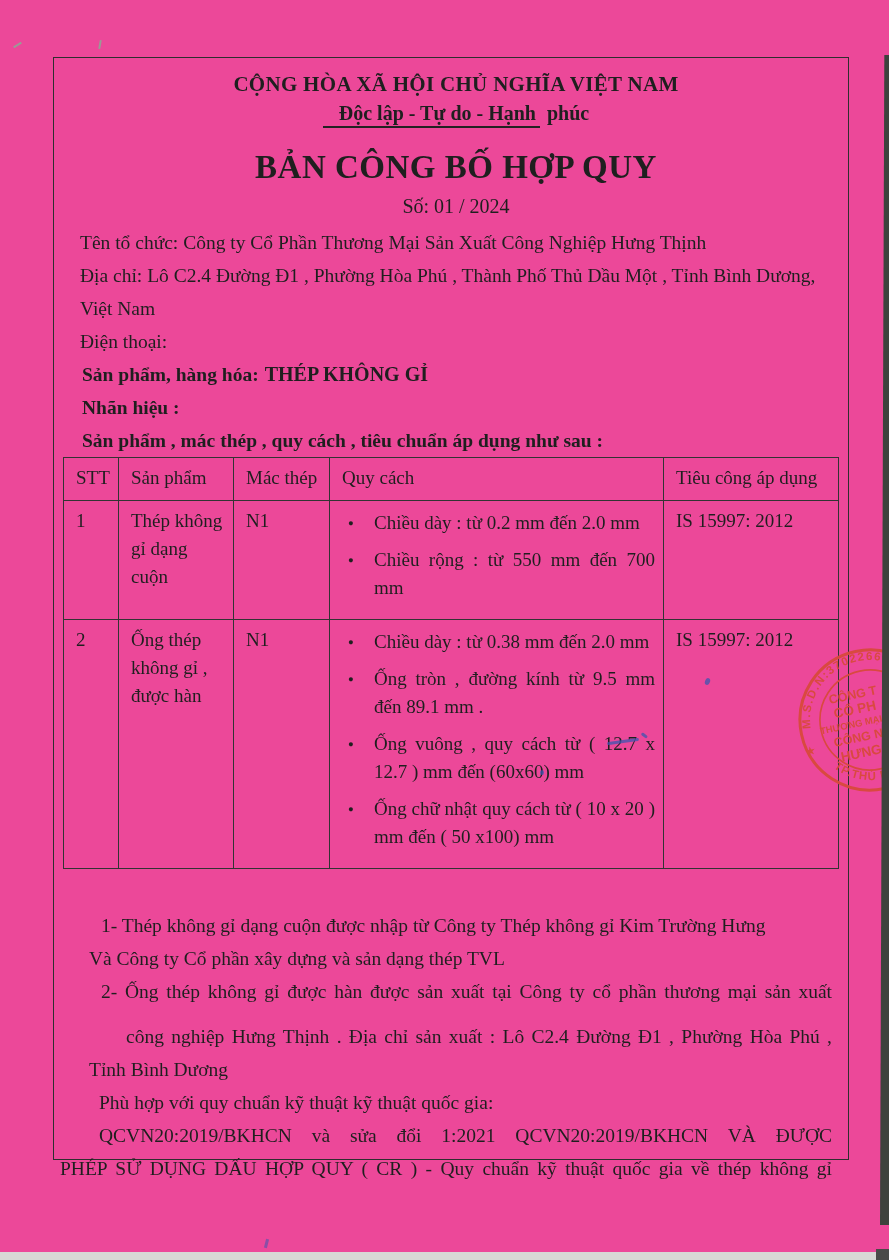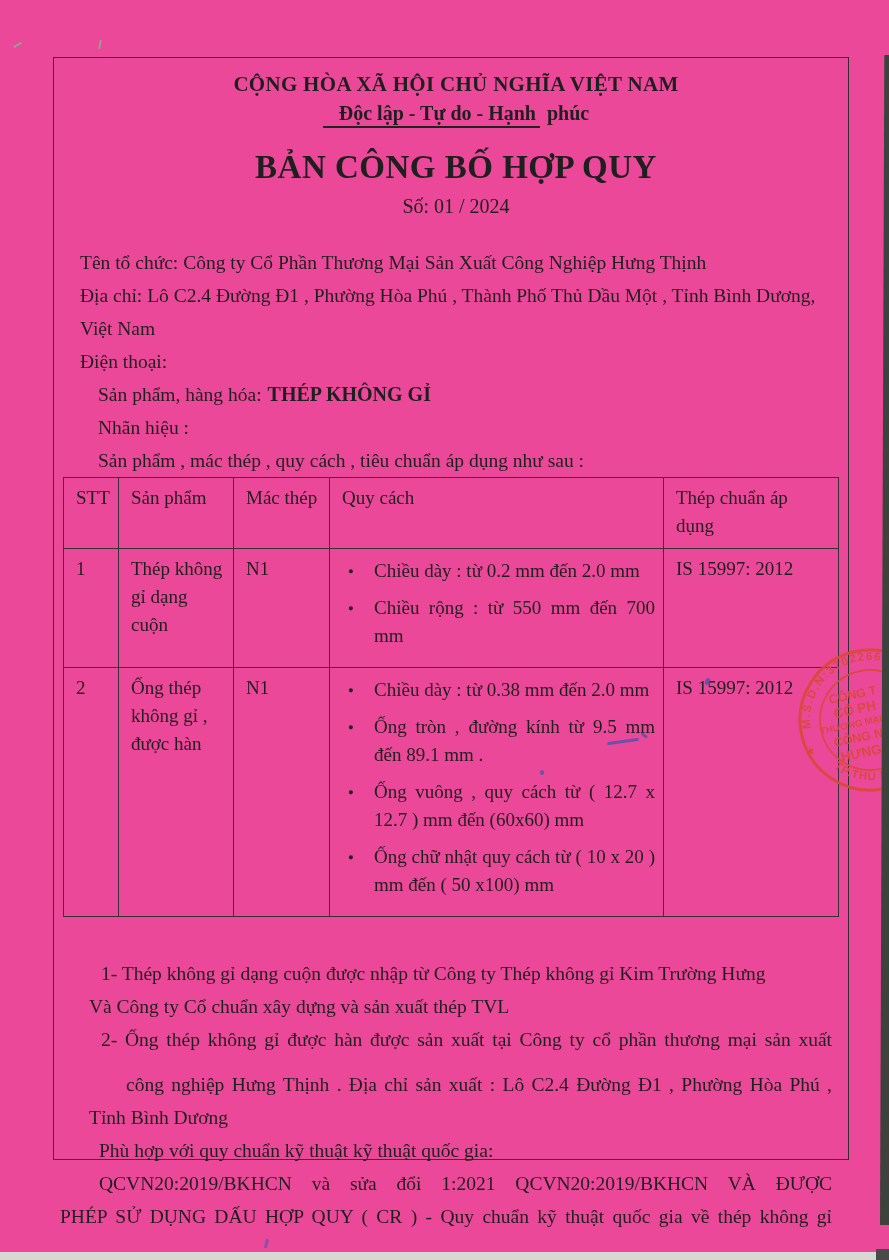--- a/index.html
+++ b/index.html
@@ -17,22 +17,22 @@
     padding:12px 16px 0 26px;
   }
   .center{text-align:center;}
   .nat-line1{font-size:21px;font-weight:bold;letter-spacing:.3px;margin-top:2px;}
   .nat-line2{font-size:20px;font-weight:bold;margin-top:5px;}
   .nat-line2 .u{border-bottom:2px solid #222;padding:0 4px 2px 16px;}
   .nat-line2 .tail{margin-left:7px;}
   .doc-title{font-size:33px;font-weight:bold;letter-spacing:.5px;margin:24px 0 0 0;}
   .doc-no{font-size:20px;margin-top:9px;}
   p{margin:0;font-size:19.5px;line-height:33px;}
-  .p-org{margin-top:28px;}
-  .p-indent{margin-left:18px;}
+  .p-org{margin-top:8px;}
+  .p-indent{margin-left:2px;font-weight:bold;}
   .p-product b{margin-left:6px;font-size:20px;}
   
   table.spec{
     border-collapse:collapse;table-layout:fixed;
     width:775px;margin:0 0 0 -17px;
     font-size:19px;line-height:28px;
   }
   table.spec td,table.spec th{
     border:1.6px solid #333;vertical-align:top;
     padding:6px 8px 8px 12px;font-weight:normal;text-align:left;
@@ -107,21 +107,21 @@
           <col style="width:96px">
           <col style="width:334px">
           <col style="width:175px">
       </colgroup>
       <tbody>
           <tr>
         <th class="h-stt">STT</th>
         <th>Sản phẩm</th>
         <th>Mác thép</th>
         <th>Quy cách</th>
-        <th>Thép chuẩn áp dụng</th>
+        <th>Tiêu công áp dụng</th>
       </tr>
       <tr>
         <td class="c-stt">1</td>
         <td class="c-sp">Thép không gỉ dạng cuộn</td>
         <td class="c-mt">N1</td>
         <td class="c-qc">
           <div class="bullet">Chiều dày : từ 0.2 mm đến 2.0 mm</div>
           <div class="bullet">Chiều rộng : từ 550 mm đến 700 mm</div>
         </td>
         <td>IS 15997: 2012</td>
@@ -136,21 +136,21 @@
           <div class="bullet">Ống vuông , quy cách từ ( 12.7 x 12.7 ) mm đến (60x60) mm</div>
           <div class="bullet">Ống chữ nhật quy cách từ ( 10 x 20 ) mm đến ( 50 x100) mm</div>
         </td>
         <td>IS 15997: 2012</td>
       </tr>
     </tbody>
       </table>
 
     <div class="notes">
       <p class="nl ml-list">1- Thép không gỉ dạng cuộn được nhập từ Công ty Thép không gỉ Kim Trường Hưng</p>
-      <p class="nl ml-sm">Và Công ty Cổ chuẩn xây dựng và sản xuất thép TVL</p>
+      <p class="nl ml-sm">Và Công ty Cổ phần xây dựng và sản dạng thép TVL</p>
       <p class="nl ml-list jfull">2- Ống thép không gỉ được hàn được sản xuất tại Công ty cổ phần thương mại sản xuất</p>
       <p class="nl ml-cont jfull">công nghiệp Hưng Thịnh . Địa chỉ sản xuất : Lô C2.4 Đường Đ1 , Phường Hòa Phú ,</p>
       <p class="nl ml-sm">Tỉnh Bình Dương</p>
       <p class="nl ml-md">Phù hợp với quy chuẩn kỹ thuật kỹ thuật quốc gia:</p>
       <p class="nl ml-md jfull">QCVN20:2019/BKHCN và sửa đổi 1:2021 QCVN20:2019/BKHCN VÀ ĐƯỢC</p>
       <p class="nl std2 jfull">PHÉP SỬ DỤNG DẤU HỢP QUY ( CR ) -  Quy chuẩn kỹ thuật quốc gia về thép không gỉ</p>
     </div>
 
   </div>
 

